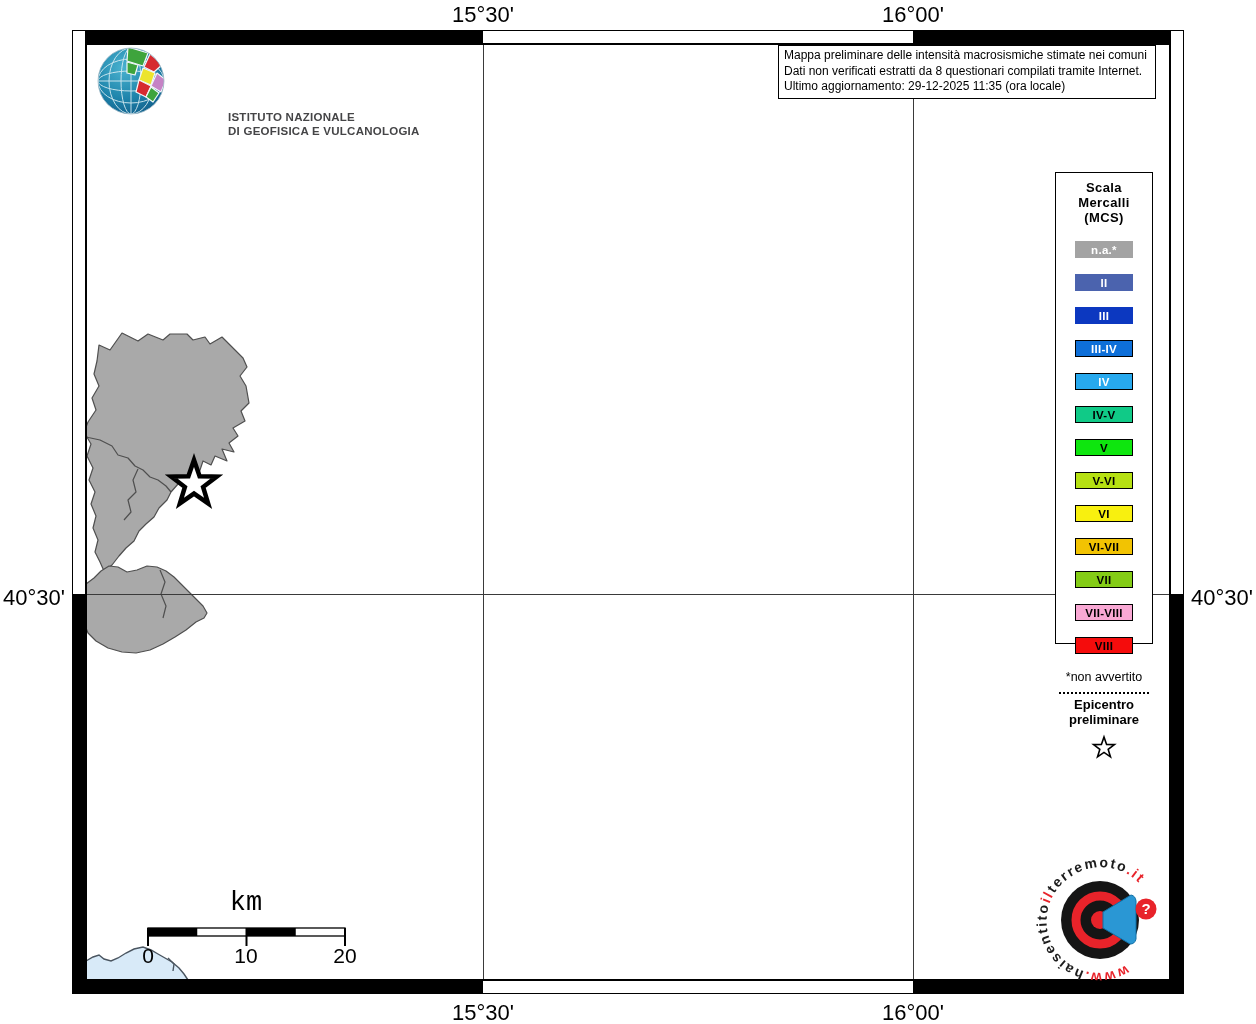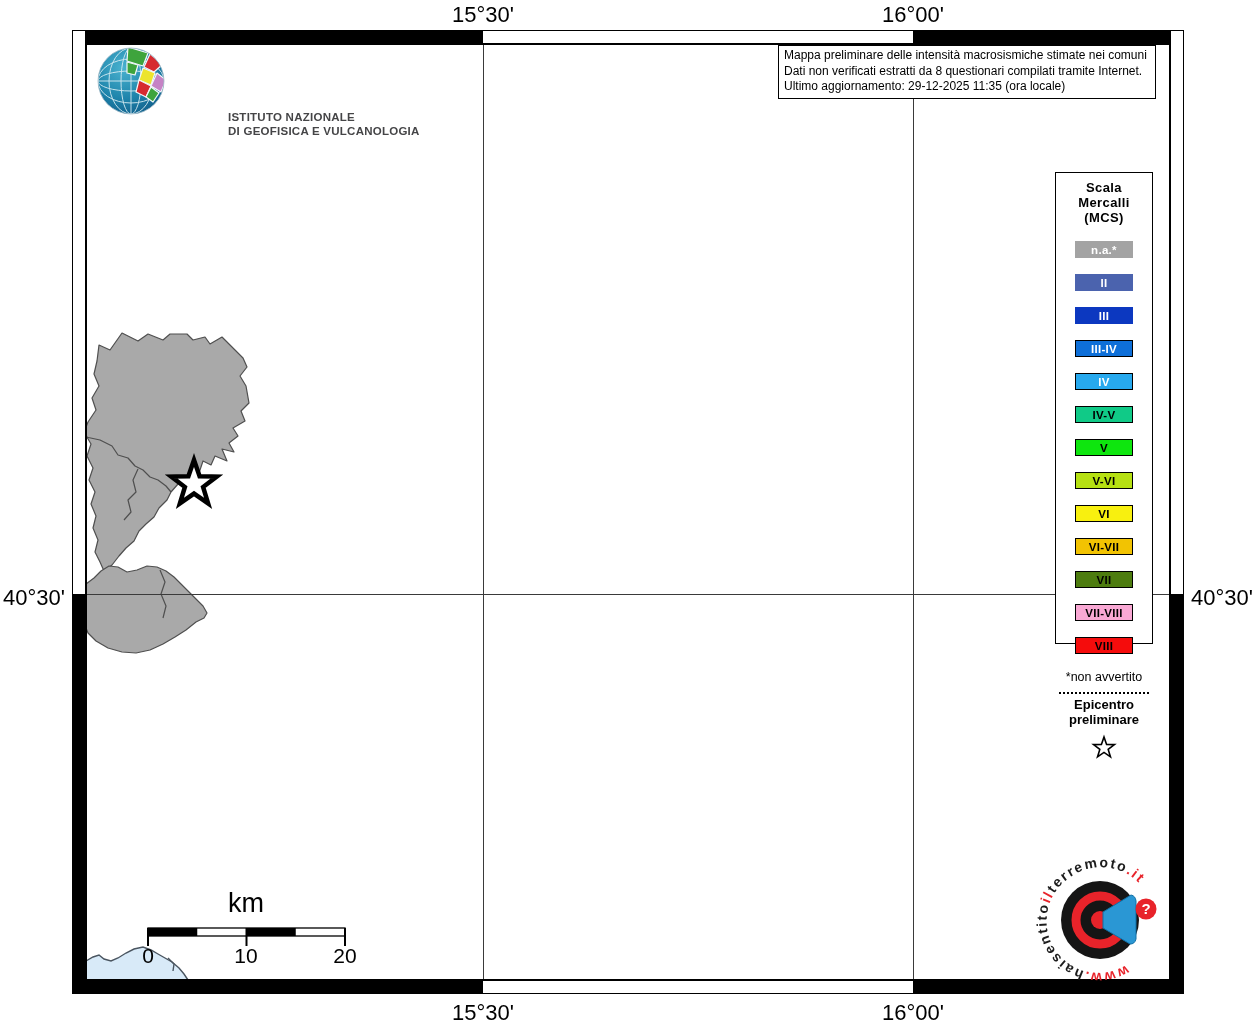--- a/index.html
+++ b/index.html
@@ -202,21 +202,21 @@
         <div class="lg-swatch" style="background-color: rgb(248, 240, 15); border-color: rgb(0, 0, 0);">
           <span style="color: rgb(0, 0, 0);">VI</span>
         </div>
       </div>
     <div class="lg-row">
         <div class="lg-swatch" style="background-color: rgb(242, 195, 2); border-color: rgb(0, 0, 0);">
           <span style="color: rgb(0, 0, 0);">VI-VII</span>
         </div>
       </div>
     <div class="lg-row">
-        <div class="lg-swatch" style="background-color: #4d7c0f; border-color: rgb(0, 0, 0); align-items: center;">
+        <div class="lg-swatch" style="background-color: #84cc16; border-color: rgb(0, 0, 0); align-items: center;">
           <span style="color: rgb(0, 0, 0);">VII</span>
         </div>
       </div>
     <div class="lg-row">
         <div class="lg-swatch" style="background-color: #f9a8d4; border-color: rgb(0, 0, 0);">
           <span style="color: rgb(0, 0, 0);">VII-VIII</span>
         </div>
       </div>
     <div class="lg-row">
         <div class="lg-swatch" style="background-color: rgb(245, 12, 12); border-color: rgb(0, 0, 0);">
@@ -227,18 +227,18 @@
     <hr class="lg-sep">
     <div class="lg-epi">
       <div>Epicentro</div>
       <div>preliminare</div>
     </div>
     <svg class="lg-star" width="30" height="30" viewBox="0 0 30 30">
       <polygon points="15,5 17.59,12.44 25.46,12.6 19.18,17.36 21.47,24.9 15,20.4 8.53,24.9 10.82,17.36 4.54,12.6 12.41,12.44" fill="#ffffff" stroke="#000000" stroke-width="1.6"></polygon>
     </svg>
   </div>
 
-  <div class="ov kmlabel" style="left:196px; top:888px; width:100px;">km</div>
+  <div class="ov kmlabel" style="left:196px; top:888px; width:100px;font-family:Liberation Mono, monospace;">km</div>
   <div class="ov ticklabel" style="left:123px; top:944px; width:50px;">0</div>
   <div class="ov ticklabel" style="left:221px; top:944px; width:50px;">10</div>
   <div class="ov ticklabel" style="left:320px; top:944px; width:50px;">20</div>
 
 </div>
 
 </body></html>

